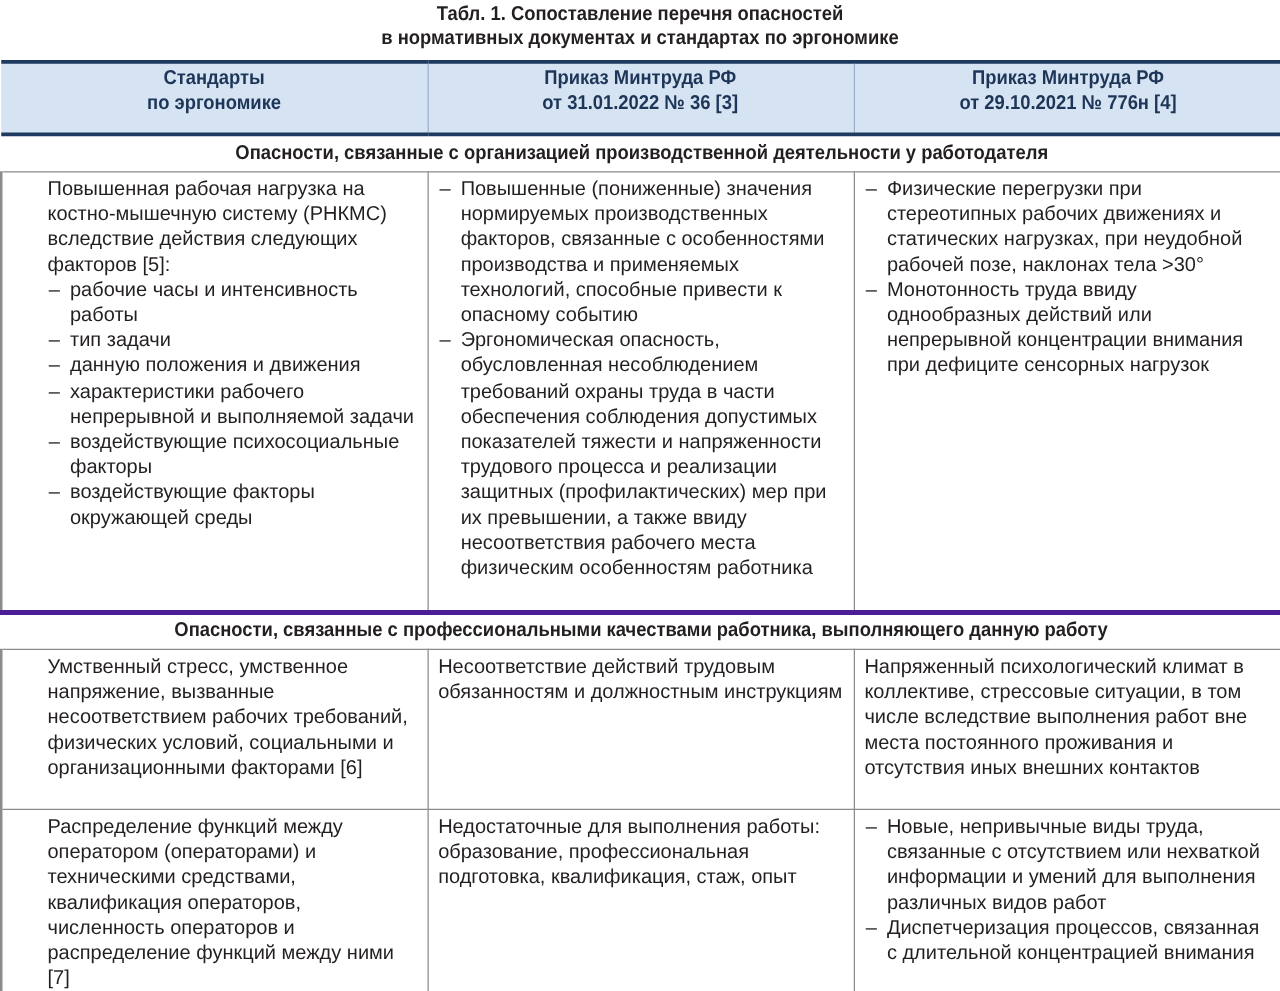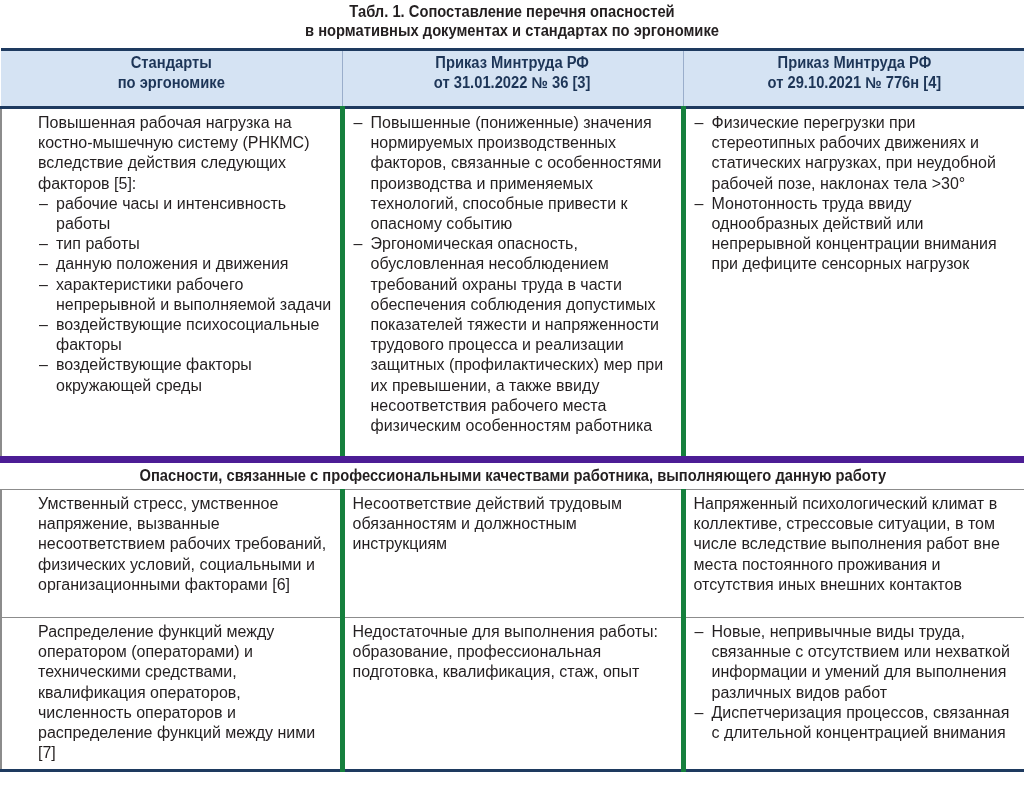--- a/index.html
+++ b/index.html
@@ -33,26 +33,26 @@
     th.hdr:first-child { border-left: none; }
     th.hdr:last-child { border-right: none; }
     th.hdr .t { display: inline-block; transform: scaleX(0.92); }
 
     td.section {
       height: 30px; text-align: center; font-weight: bold; font-size: 16px;
       vertical-align: middle; color: #231f20;
       border-bottom: 1px solid #8c8c8c; padding: 0 4px;
     }
     td.section .t { display: inline-block; transform: scaleX(0.92); white-space: nowrap; }
-    tr.sec2 td.section { border-top: 7px solid #4c1d95; text-align: center; }
+    tr.sec2 td.section { border-top: 4px solid #4c1d95; text-align: center; }
 
     td.cell {
       vertical-align: top; font-size: 16px; line-height: 20.2px;
       padding: 4px 8px 4px 8px; color: #231f20;
-      border-left: 5px solid #15803d; border-right: 1px solid #8c8c8c;
+      border-left: 1px solid #15803d; border-right: 1px solid #8c8c8c;
       border-bottom: 1px solid #8c8c8c;
     }
     td.cell:first-child { border-left: 2px solid #8c8c8c; padding-left: 36px; }
     td.cell:last-child { border-right: none; }
     tr.last td.cell { border-bottom: 3px solid #1e3a5f; }
 
     .para { display: block; }
     ul.dash { list-style: none; }
     ul.dash li { position: relative; padding-left: 18px; }
     ul.dash li::before { content: "–"; position: absolute; left: 1px; top: 0; }
@@ -79,26 +79,31 @@
       <th class="hdr">
         <span class="t"><span>Приказ Минтруда РФ</span><br><span>от 31.01.2022 № 36 [3]</span></span>
       </th>
       <th class="hdr">
         <span class="t"><span>Приказ Минтруда РФ</span><br><span>от 29.10.2021 № 776н [4]</span></span>
       </th>
     </tr>
   </thead>
   <tbody>
 
+    <tr class="sec1">
+      <td class="section" colspan="3">
+        <span class="t">Опасности, связанные с организацией производственной деятельности у работодателя</span>
+      </td>
+    </tr>
     <tr style="height:352px;">
       <td class="cell">
         <span class="para">Повышенная рабочая нагрузка на костно-мышечную систему (РНКМС) вследствие действия следующих факторов [5]:</span>
         <ul class="dash">
           <li>рабочие часы и интенсивность работы</li>
-          <li>тип работы</li>
+          <li>тип задачи</li>
           <li>данную положения и движения</li>
           <li>характеристики рабочего непрерывной и выполняемой задачи</li>
           <li>воздействующие психосоциальные факторы</li>
           <li>воздействующие факторы окружающей среды</li>
         </ul>
       </td>
       <td class="cell">
         <ul class="dash">
           <li>Повышенные (пониженные) значения нормируемых производственных факторов, связанные с особенностями производства и применяемых технологий, способные привести к опасному событию</li>
           <li>Эргономическая опасность, обусловленная несоблюдением требований охраны труда в части обеспечения соблюдения допустимых показателей тяжести и напряженности трудового процесса и реализации защитных (профилактических) мер при их превышении, а также ввиду несоответствия рабочего места физическим особенностям работника</li>

